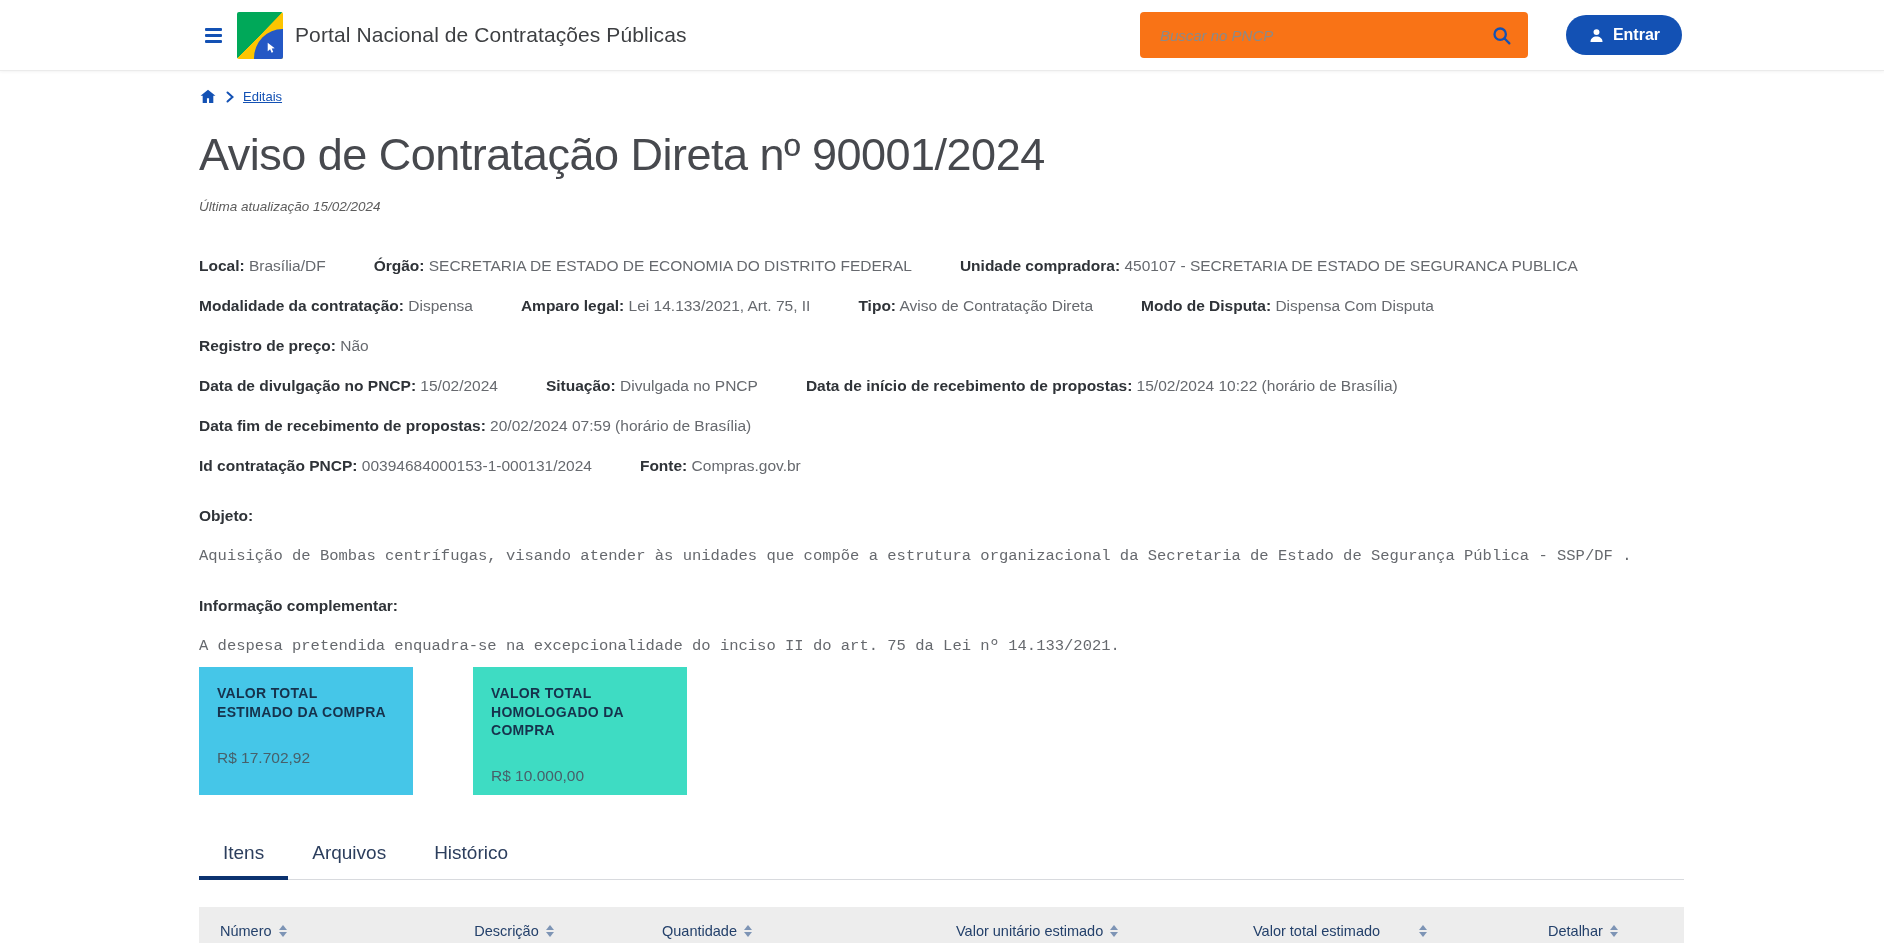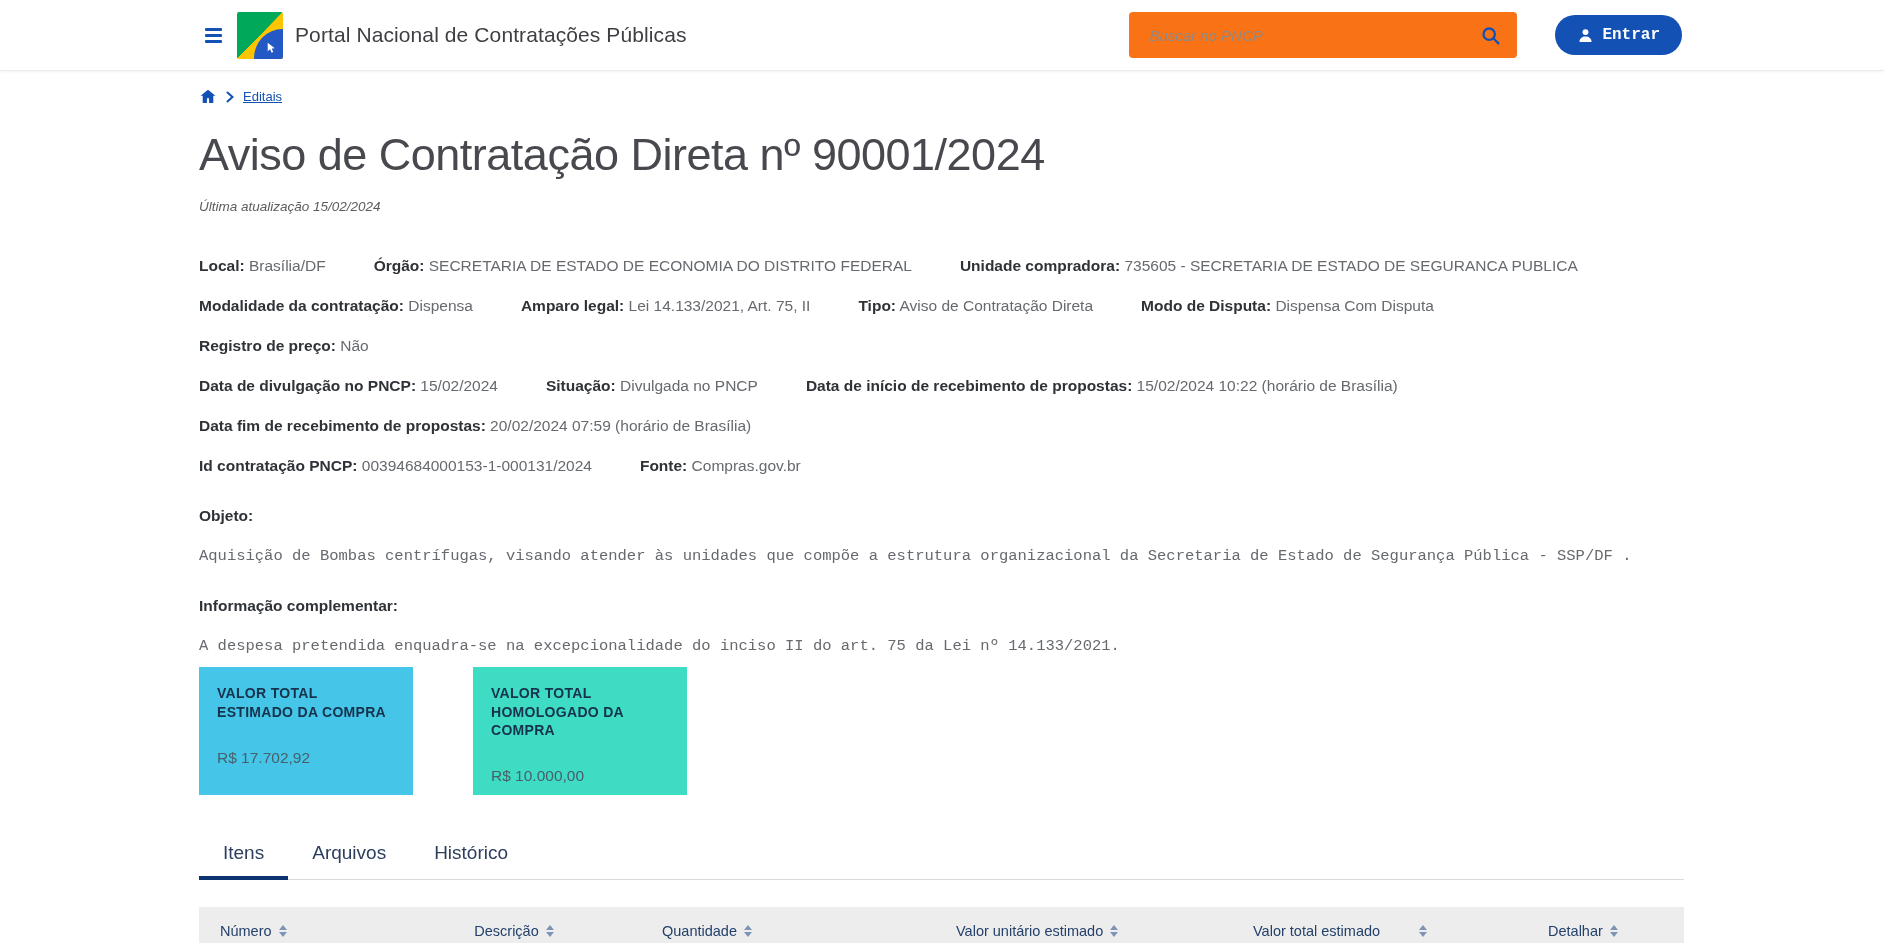--- a/index.html
+++ b/index.html
@@ -42,21 +42,21 @@
   .search-box input {
     flex:1; border:none; background:transparent; outline:none;
     font-family:"Liberation Sans", sans-serif;
     font-size:15px; font-style:italic; color:#444;
   }
   .search-box input::placeholder { color:#8a8a8a; font-style:italic; opacity:1; }
   .search-btn { background:none; border:none; padding:0; cursor:pointer; display:flex; }
 
   .login-btn {
     margin:0 202px 0 38px; height:40px; border:none; border-radius:20px;
-    background:#1351b4; color:#fff; font-family:Liberation Mono, monospace;
+    background:#1351b4; color:#fff; font-family:Liberation Sans, sans-serif;
     font-size:16px; font-weight:bold; display:flex; align-items:center; gap:8px;
     padding:0 22px; cursor:pointer; flex:0 0 auto;
   }
 
   
   .main { width:1485px; margin-left:199px; }
 
   .breadcrumb { margin-top:17px; display:flex; align-items:center; gap:9px; font-size:13px; }
   .breadcrumb a { color:#1351b4; display:flex; align-items:center; }
   .crumb-link { text-decoration:underline; }
@@ -159,21 +159,21 @@
   </nav>
 
   <h1 class="page-title">Aviso de Contratação Direta nº 90001/2024</h1>
 
   <div class="last-update">Última atualização 15/02/2024</div>
 
   <section class="meta">
     <div class="meta-row">
       <span class="meta-pair"><b>Local:</b><span class="val"> Brasília/DF</span></span>
       <span class="meta-pair"><b>Órgão:</b><span class="val"> SECRETARIA DE ESTADO DE ECONOMIA DO DISTRITO FEDERAL</span></span>
-      <span class="meta-pair"><b>Unidade compradora:</b><span class="val"> 735605 - SECRETARIA DE ESTADO DE SEGURANCA PUBLICA</span></span>
+      <span class="meta-pair"><b>Unidade compradora:</b><span class="val"> 450107 - SECRETARIA DE ESTADO DE SEGURANCA PUBLICA</span></span>
     </div>
     <div class="meta-row">
       <span class="meta-pair"><b>Modalidade da contratação:</b><span class="val"> Dispensa</span></span>
       <span class="meta-pair"><b>Amparo legal:</b><span class="val"> Lei 14.133/2021, Art. 75, II</span></span>
       <span class="meta-pair"><b>Tipo:</b><span class="val"> Aviso de Contratação Direta</span></span>
       <span class="meta-pair"><b>Modo de Disputa:</b><span class="val"> Dispensa Com Disputa</span></span>
     </div>
     <div class="meta-row">
       <span class="meta-pair"><b>Registro de preço:</b><span class="val"> Não</span></span>
     </div>

